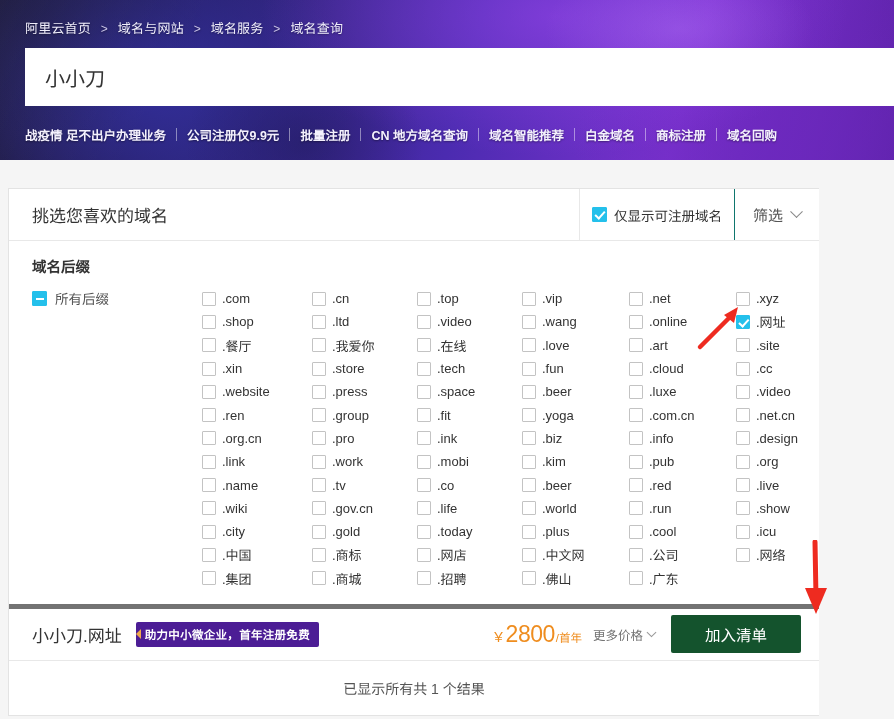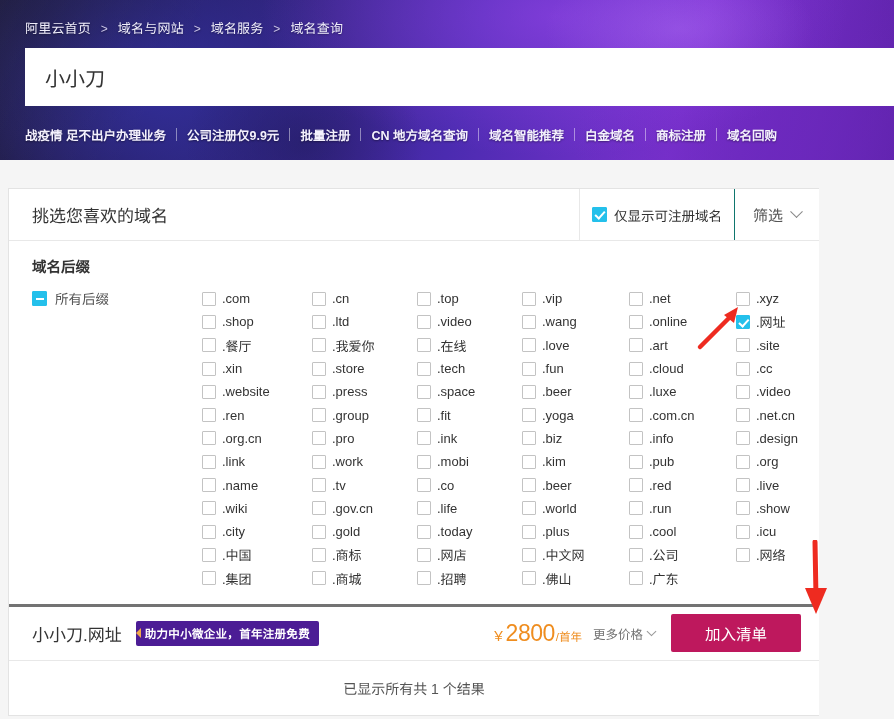--- a/index.html
+++ b/index.html
@@ -233,21 +233,21 @@
     cursor: pointer;
     white-space: nowrap;
   }
   .suf .cb { width: 14px; height: 14px; }
   .suf .cb.checked::after { left: 3.5px; top: 1px; width: 4px; height: 7.5px; }
 
   
   .result-row {
     display: flex;
     align-items: center;
-    border-top: 3px solid #737373;
+    border-top: 5px solid #737373;
     height: 56px;
     padding: 0 18px 0 23px;
     justify-content: space-between;
   }
   .dom-name {
     font-size: 17px;
     color: #333;
   }
   .badge {
     position: relative;
@@ -291,21 +291,21 @@
   }
   .chev-sm {
     display: inline-block;
     width: 7px; height: 7px;
     border-right: 1.4px solid #999;
     border-bottom: 1.4px solid #999;
     transform: rotate(45deg) translate(-1.5px,-1.5px);
   }
   .add-btn {
     margin-left: 16px;
-    background: #be185d;
+    background: #14532d;
     color: #fff;
     border: none;
     width: 130px;
     height: 38px;
     font-size: 15.5px;
     border-radius: 2px;
     cursor: pointer;
     font-family: "Liberation Sans", "DejaVu Sans", sans-serif;
   }
 

